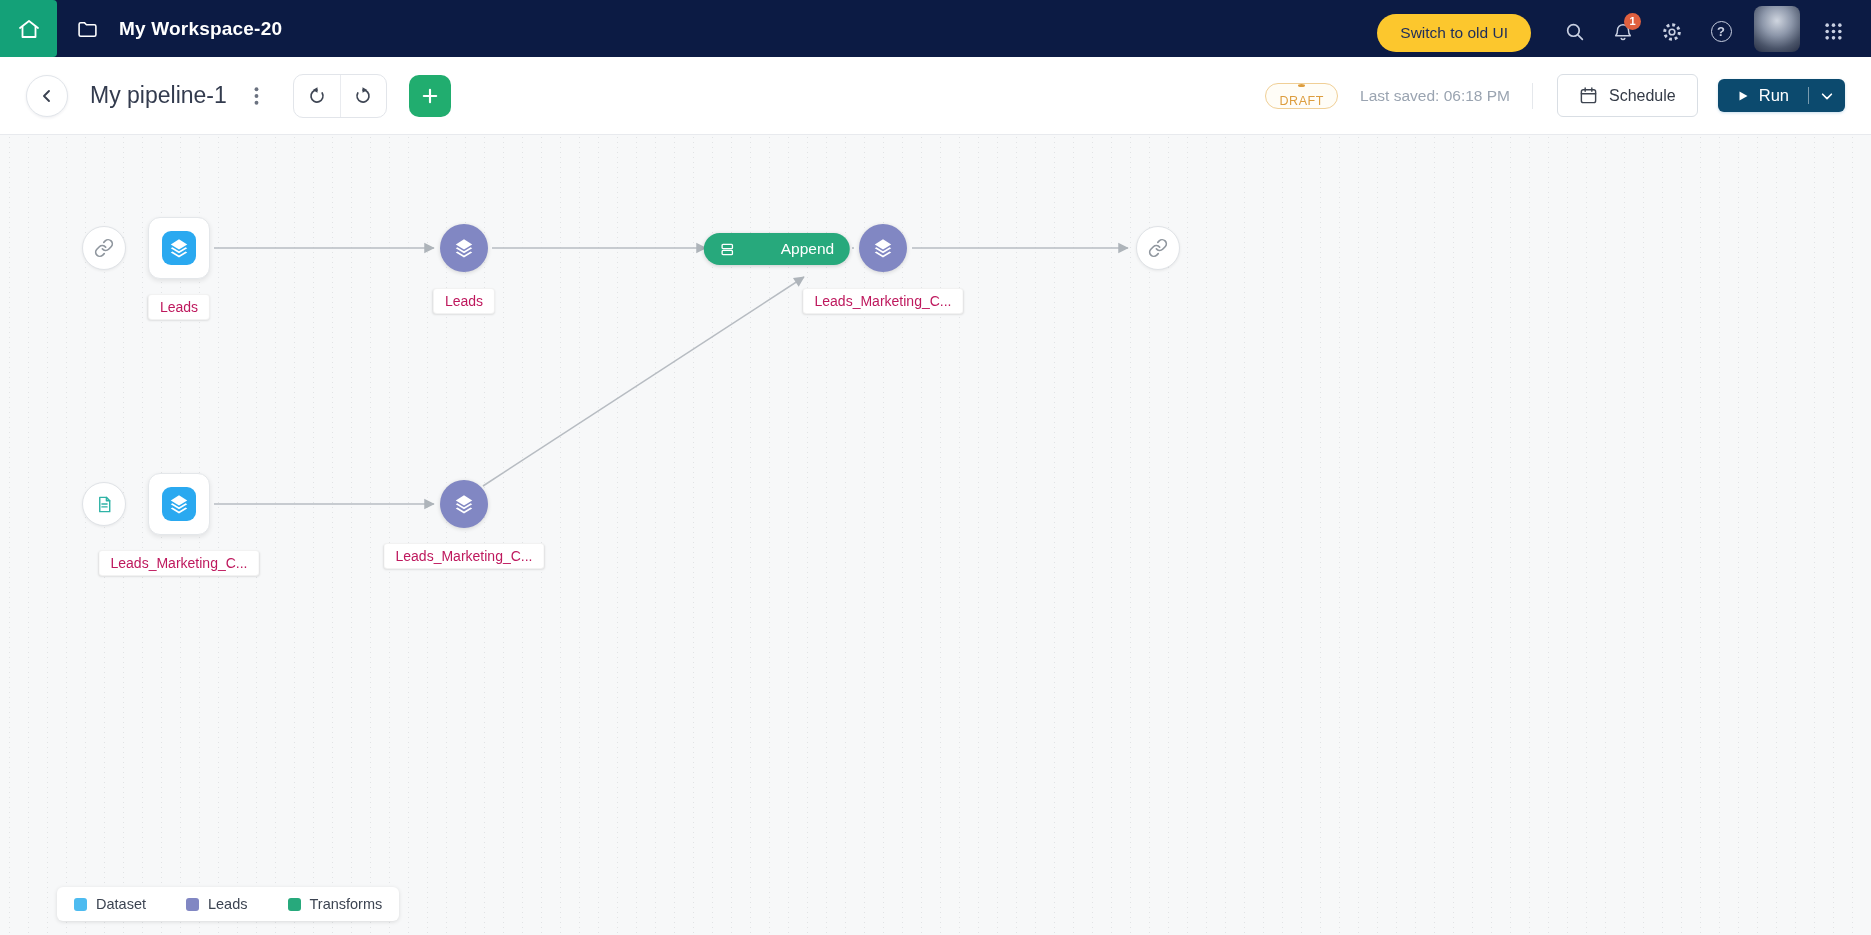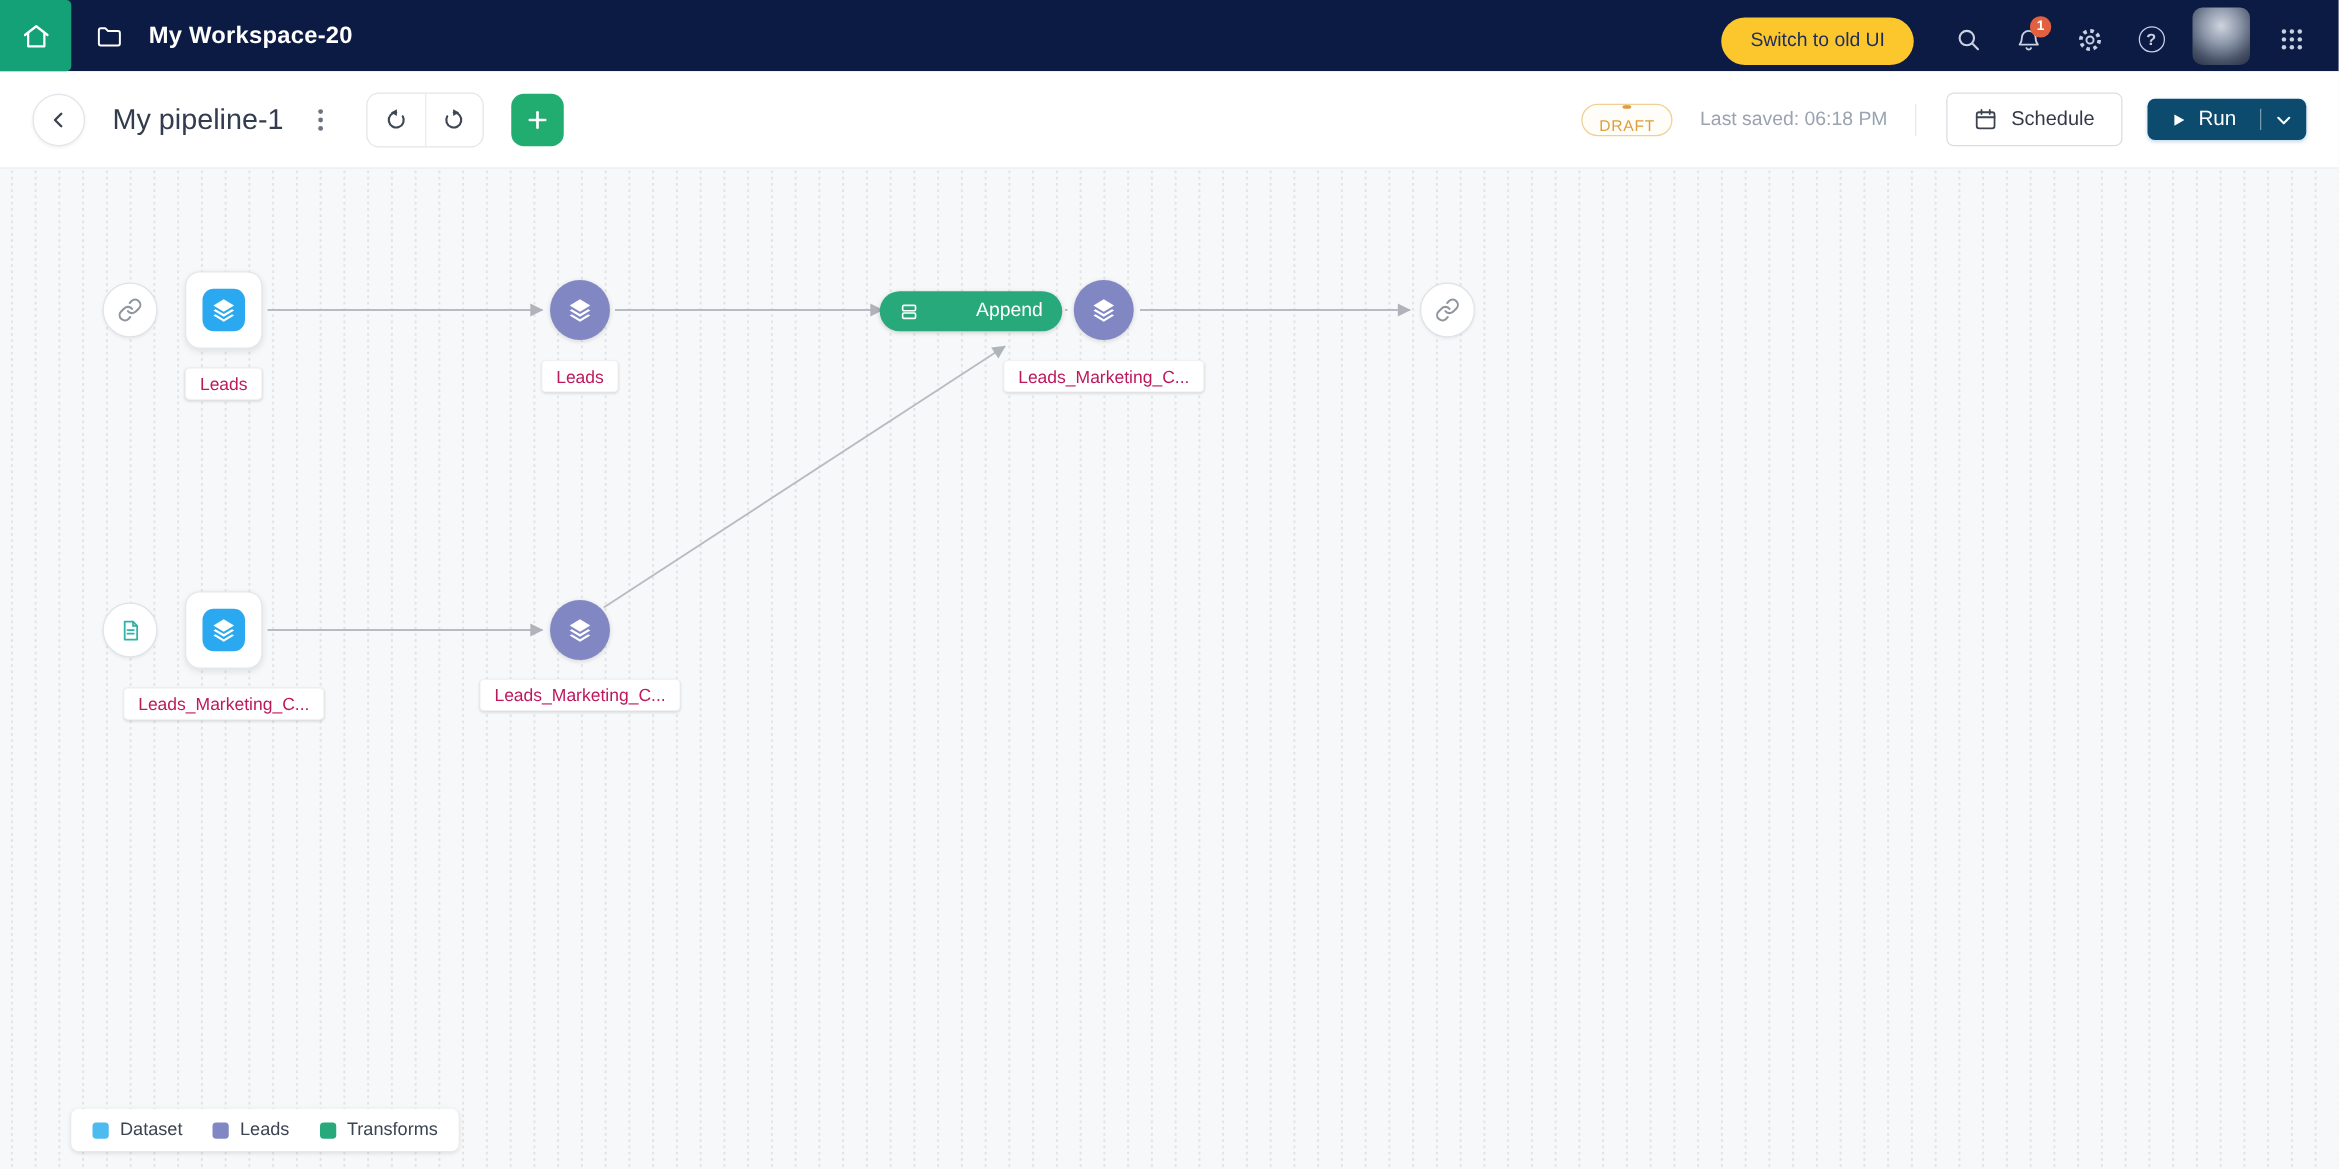--- a/index.html
+++ b/index.html
@@ -124,21 +124,21 @@
   }
   .chip {
     position: absolute; z-index: 2; transform: translateX(-50%);
     background: #fff; border: 1px solid rgba(0,0,0,.05); border-radius: 4px;
     box-shadow: 0 1px 2px rgba(0,0,0,.1);
     padding: 4px 11px; font-size: 14px; color: #be185d; white-space: nowrap; cursor: pointer;
   }
   .legend {
     position: absolute; left: 57px; bottom: 14px; z-index: 3;
     background: #fff; border-radius: 6px; box-shadow: 0 1px 4px rgba(0,0,0,.12);
-    padding: 9px 17px; display: flex; align-items: center; gap: 24px;
+    padding: 9px 17px; display: flex; align-items: center; gap: 40px;
   }
   .legend-item { display: flex; align-items: center; gap: 9px; font-size: 14.5px; color: #3c4452; }
   .legend-swatch { width: 13px; height: 13px; border-radius: 3px; }
   .zoom-bar {
     position: absolute; right: 42px; bottom: 15px; z-index: 3;
     height: 39px; border-radius: 20px; background: #2f3b55; color: #fff;
     display: flex; align-items: center; gap: 15px; padding: 0 17px;
     box-shadow: 0 2px 6px rgba(0,0,0,.25);
   }
   .zoom-bar button { color: #fff; display: flex; align-items: center; justify-content: center; width: 20px; height: 20px; }

